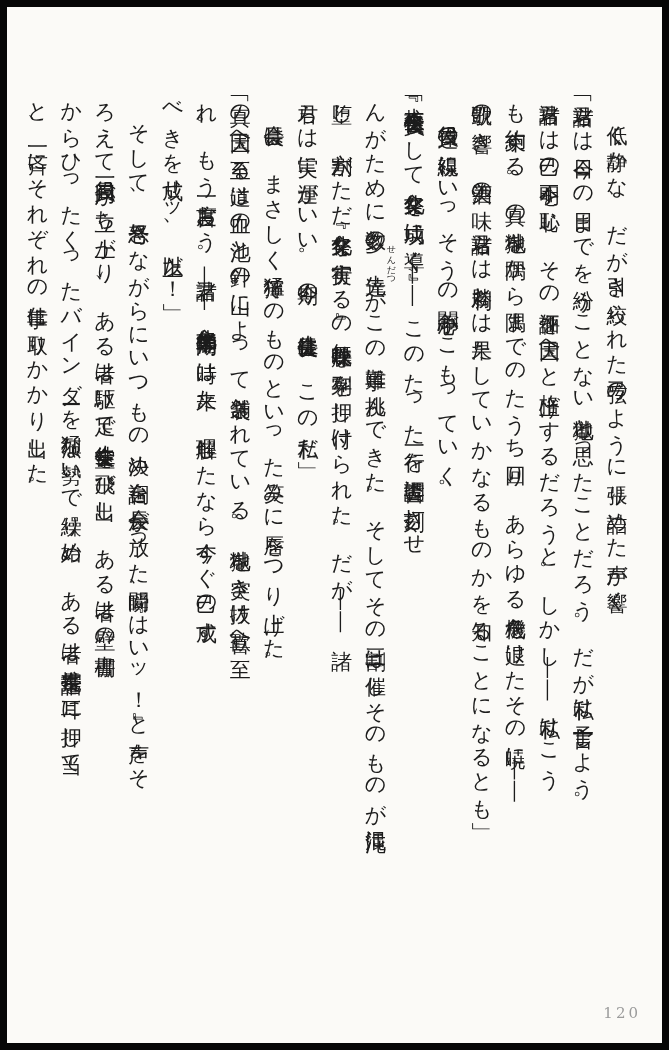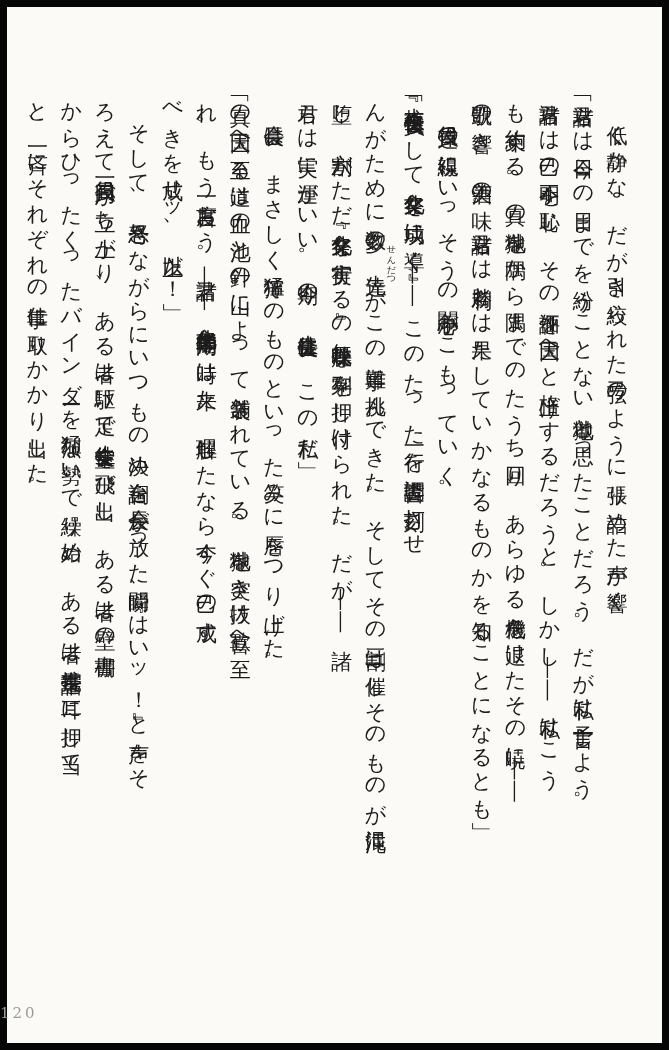--- a/index.html
+++ b/index.html
@@ -17,21 +17,21 @@
     position:absolute;top:88px;right:36px;height:924px;
     writing-mode:vertical-rl;
     font-size:21px;line-height:33.8px;letter-spacing:1.4px;
     color:var(--ink,#1c1c1c);
   }
   .tcol{white-space:nowrap;}
   ruby{ruby-align:center;}
   rt{font-size:9px;letter-spacing:0;color:var(--ink,#1c1c1c);}
   .page-number{
     position:absolute;left:0;top:1004px;width:641px;
-    text-align:left;font-size:15px;letter-spacing:3px;
+    text-align:right;font-size:15px;letter-spacing:3px;
     color:var(--page_number,#9b9b9b);
     font-family:"DejaVu Serif","Liberation Serif",serif;
   }
 </style>
 </head>
 <body>
 
 <div class="book-page">
   <div class="page-frame"></div>
   <div class="text-area">

